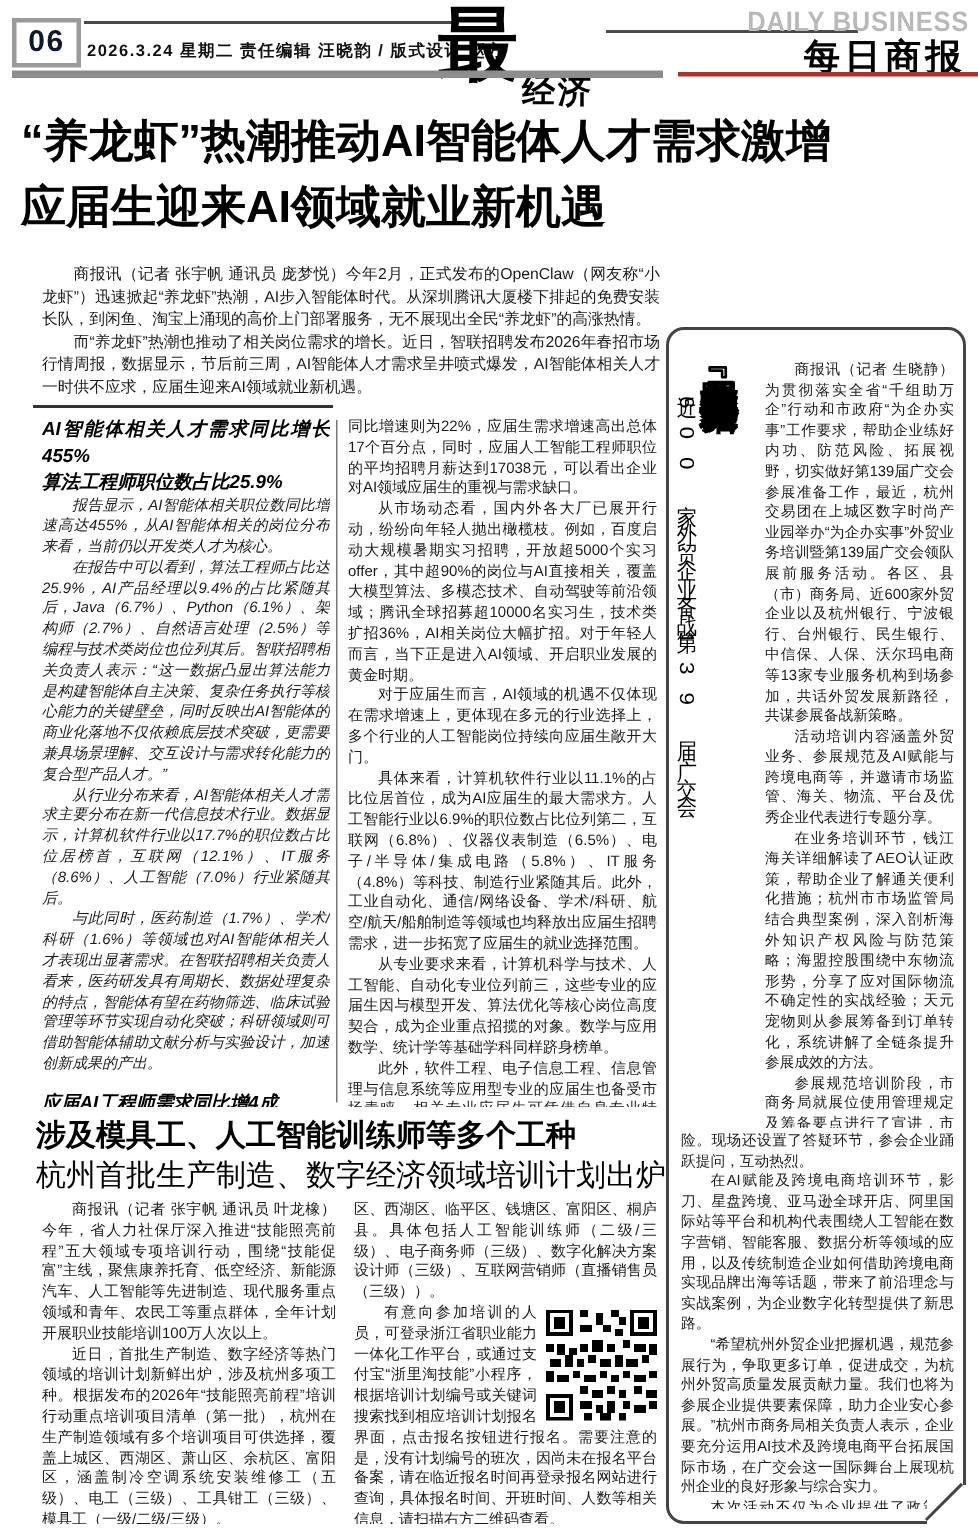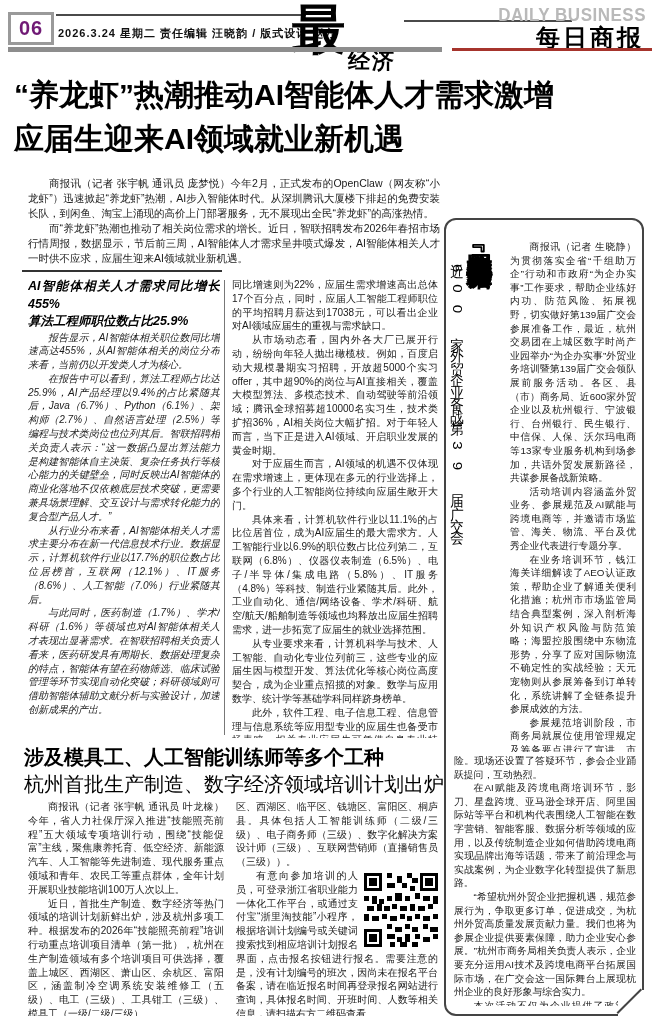--- a/index.html
+++ b/index.html
@@ -7,21 +7,21 @@
     position:relative; width:652px; height:1024px; margin:0 auto;
     background:#ffffff; overflow:hidden;
     font-family:"Liberation Sans","DejaVu Sans",sans-serif;
     color:#1a1a1a;
   }
   
   .hdr-topline{position:absolute;left:56px;top:14px;width:250px;height:2px;background:#4a4a4a;}
   .hdr-topline2{position:absolute;left:404px;top:20px;width:168px;height:2px;background:#4a4a4a;}
   .page-num{
     position:absolute;left:8px;top:12px;width:40px;height:27px;
-    border:3px solid #9a9a9a;color:#701a75;font-size:20px;font-weight:bold;
+    border:3px solid #9a9a9a;color:#0f172a;font-size:20px;font-weight:bold;
     display:flex;align-items:center;justify-content:center;letter-spacing:1px;
   }
   .date-line{position:absolute;left:58px;top:26px;font-size:11px;font-weight:bold;color:#111;letter-spacing:1px;}
   .logo-big{
     position:absolute;left:292px;top:2px;font-size:54px;font-weight:900;
     font-family:"DejaVu Serif","Liberation Serif",serif;color:#000;line-height:1;
   }
   .logo-small{position:absolute;left:348px;top:8px;font-size:22px;font-weight:900;color:#000;letter-spacing:2px;margin-top:38px;}
   .masthead-en{
     position:absolute;right:6px;top:4px;font-size:17px;font-weight:bold;color:#b9b9b9;
@@ -122,20 +122,21 @@
   <div class="toprule"></div>
   <div class="vdivider"></div>
 
   <div class="col col1">
       <div class="blk-sub">AI智能体相关人才需求同比增长455%</div>
       <div class="blk-sub">算法工程师职位数占比25.9%</div>
       <div class="blk-p">报告显示，AI智能体相关职位数同比增速高达455%，从AI智能体相关的岗位分布来看，当前仍以开发类人才为核心。</div>
       <div class="blk-p">在报告中可以看到，算法工程师占比达25.9%，AI产品经理以9.4%的占比紧随其后，Java（6.7%）、Python（6.1%）、架构师（2.7%）、自然语言处理（2.5%）等编程与技术类岗位也位列其后。智联招聘相关负责人表示：“这一数据凸显出算法能力是构建智能体自主决策、复杂任务执行等核心能力的关键壁垒，同时反映出AI智能体的商业化落地不仅依赖底层技术突破，更需要兼具场景理解、交互设计与需求转化能力的复合型产品人才。”</div>
       <div class="blk-p">从行业分布来看，AI智能体相关人才需求主要分布在新一代信息技术行业。数据显示，计算机软件行业以17.7%的职位数占比位居榜首，互联网（12.1%）、IT服务（8.6%）、人工智能（7.0%）行业紧随其后。</div>
       <div class="blk-p">与此同时，医药制造（1.7%）、学术/科研（1.6%）等领域也对AI智能体相关人才表现出显著需求。在智联招聘相关负责人看来，医药研发具有周期长、数据处理复杂的特点，智能体有望在药物筛选、临床试验管理等环节实现自动化突破；科研领域则可借助智能体辅助文献分析与实验设计，加速创新成果的产出。</div>
+      <div class="blk-sub">应届AI工程师需求同比增4成</div>
     </div>
   <div class="col col2">
       <div class="blk-pc">同比增速则为22%，应届生需求增速高出总体17个百分点，同时，应届人工智能工程师职位的平均招聘月薪达到17038元，可以看出企业对AI领域应届生的重视与需求缺口。</div>
       <div class="blk-p">从市场动态看，国内外各大厂已展开行动，纷纷向年轻人抛出橄榄枝。例如，百度启动大规模暑期实习招聘，开放超5000个实习offer，其中超90%的岗位与AI直接相关，覆盖大模型算法、多模态技术、自动驾驶等前沿领域；腾讯全球招募超10000名实习生，技术类扩招36%，AI相关岗位大幅扩招。对于年轻人而言，当下正是进入AI领域、开启职业发展的黄金时期。</div>
       <div class="blk-p">对于应届生而言，AI领域的机遇不仅体现在需求增速上，更体现在多元的行业选择上，多个行业的人工智能岗位持续向应届生敞开大门。</div>
       <div class="blk-p">具体来看，计算机软件行业以11.1%的占比位居首位，成为AI应届生的最大需求方。人工智能行业以6.9%的职位数占比位列第二，互联网（6.8%）、仪器仪表制造（6.5%）、电子/半导体/集成电路（5.8%）、IT服务（4.8%）等科技、制造行业紧随其后。此外，工业自动化、通信/网络设备、学术/科研、航空/航天/船舶制造等领域也均释放出应届生招聘需求，进一步拓宽了应届生的就业选择范围。</div>
       <div class="blk-p">从专业要求来看，计算机科学与技术、人工智能、自动化专业位列前三，这些专业的应届生因与模型开发、算法优化等核心岗位高度契合，成为企业重点招揽的对象。数学与应用数学、统计学等基础学科同样跻身榜单。</div>
       <div class="blk-p">此外，软件工程、电子信息工程、信息管理与信息系统等应用型专业的应届生也备受市场青睐，相关专业应届生可凭借自身专业特长，在AI赛道中找到适配的发展位置，把握行业高速发展的红利。</div>
     </div>
 

